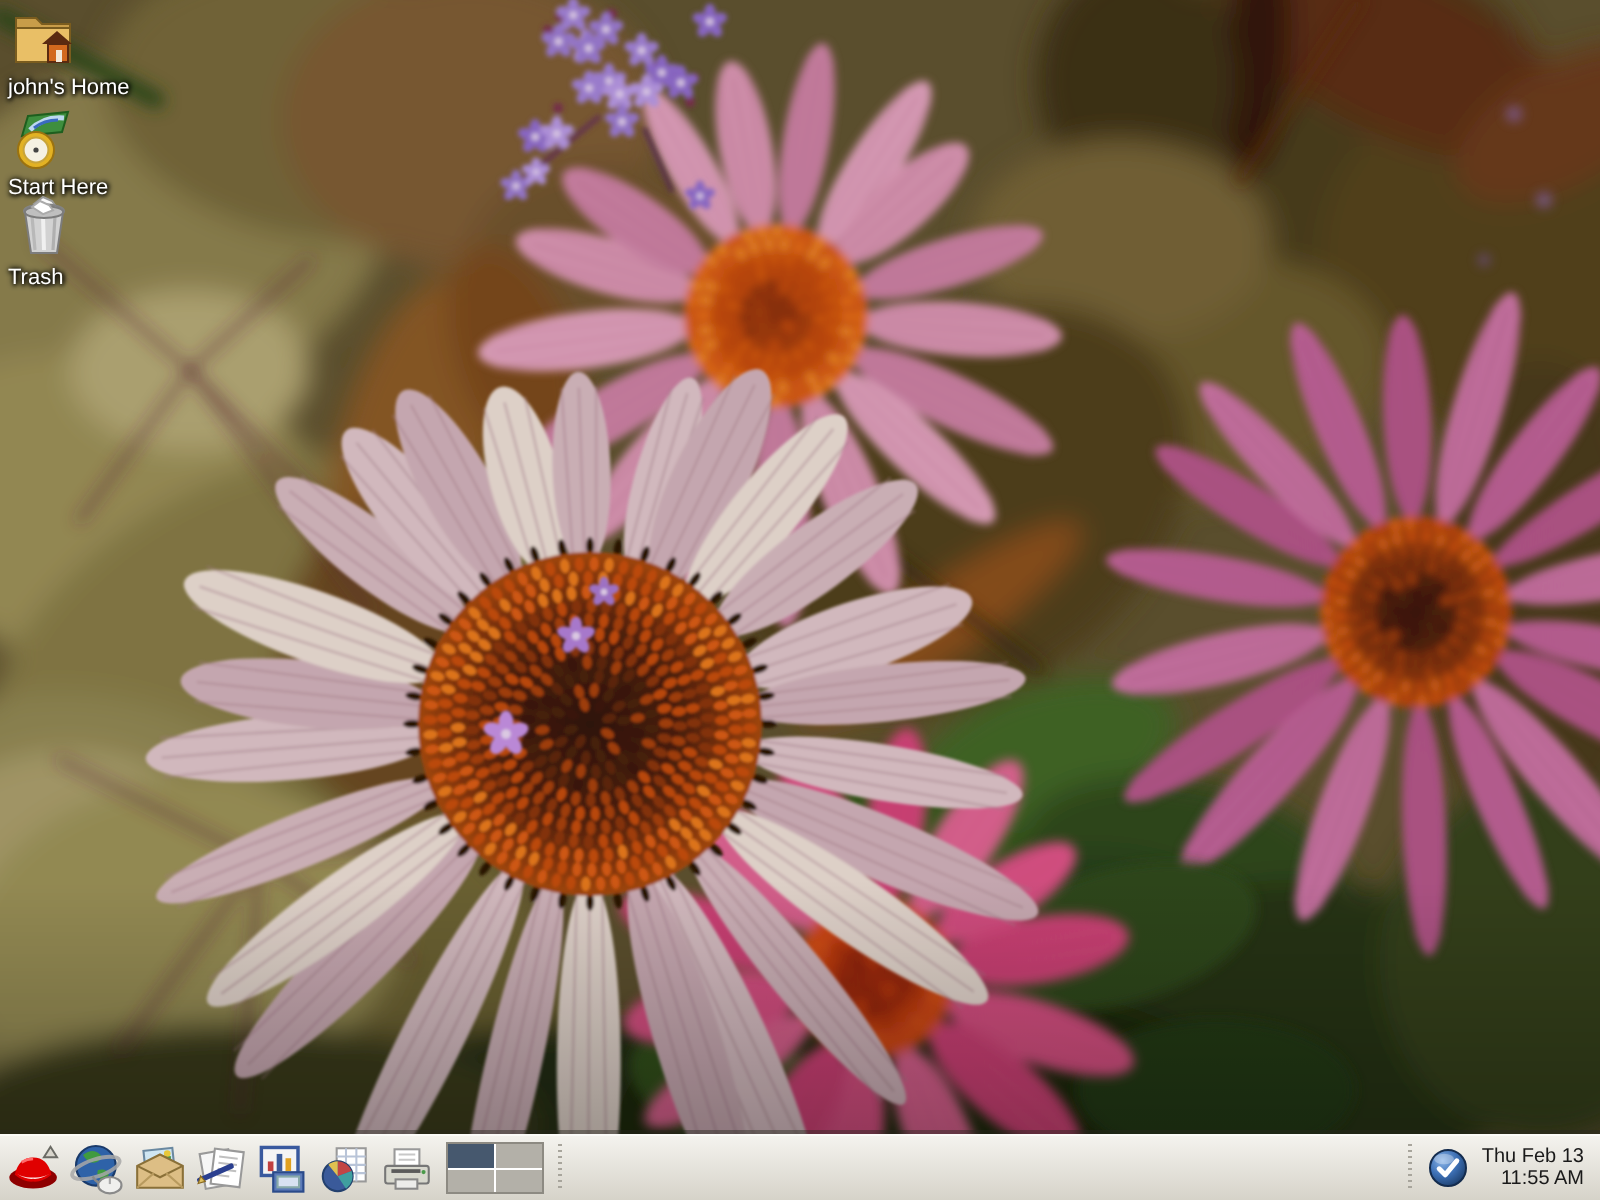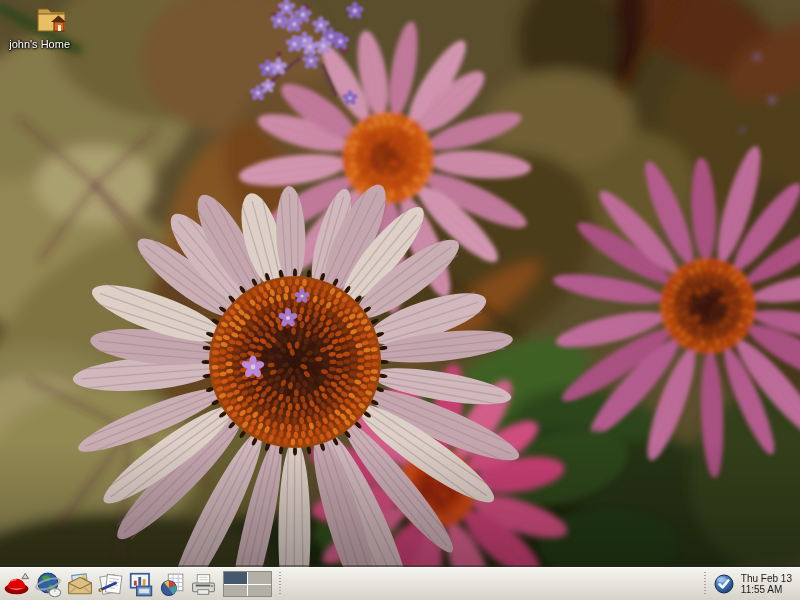--- a/index.html
+++ b/index.html
@@ -3,21 +3,21 @@
 <meta charset="utf-8">
 <style>
   html,body{margin:0;padding:0;background:#000;}
   .desktop{position:relative;width:800px;height:600px;overflow:hidden;
     font-family:"Liberation Sans",sans-serif;}
   #wallpaper{position:absolute;inset:0;}
   #wallpaper svg{display:block;}
 
   
   .dicon{position:absolute;left:4px;width:66px;display:flex;flex-direction:column;
-    align-items:flex-end;cursor:default;}
+    align-items:flex-start;cursor:default;}
   .dicon svg{display:block;}
   .dlabel{margin-top:2px;font-size:11px;color:#fff;white-space:nowrap;
     text-shadow:0 1px 2px #000,1px 0 2px #000,0 0 3px #000;}
 
   
   .panel{position:absolute;left:0;right:0;bottom:0;height:32px;
     background:linear-gradient(#f4f3ee,#d6d3c9);
     border-top:1px solid #fbfbf8;box-shadow:0 -2px 0 rgba(40,40,30,.45);
     display:flex;align-items:center;padding:0 3px;gap:1px;z-index:5;}
   .launcher{width:30px;height:29px;background:none;border:none;padding:1px;
@@ -25,21 +25,21 @@
   .ws{width:49px;height:26px;margin:0 3px;background:#fff;
     border:1px solid #8d8a82;display:grid;grid-template-columns:1fr 1fr;
     grid-template-rows:1fr 1fr;gap:1px;padding:0;box-sizing:border-box;cursor:pointer;}
   .ws .cell{width:100%;height:100%;}
   .grip{width:6px;height:24px;margin:0 2px;
     background:repeating-linear-gradient(180deg,#a8a59c 0 1px,transparent 1px 3px);
     background-size:2px 100%;background-position:1px 0,4px 0;background-repeat:repeat-y;
     cursor:grab;}
   .spacer{flex:1;}
   .tray{background:none;border:none;padding:0 2px;display:flex;align-items:center;cursor:pointer;}
-  .clock{font-size:10px;line-height:11.5px;color:#1a1a1a;text-align:left;
+  .clock{font-size:10px;line-height:11.5px;color:#1a1a1a;text-align:right;
     padding:0 5px 0 4px;white-space:nowrap;cursor:default;}
   .clock span{display:block;}
 </style>
 </head>
 <body>
 
 <div class="desktop">
   <div id="wallpaper">
       <svg width="800" height="600" viewBox="0 0 800 600">
         <defs>
@@ -1592,21 +1592,47 @@
     <svg width="36" height="34" viewBox="0 0 36 34">
       <path d="M4 7 h10 l3 3 h14 v19 H4 Z" fill="#c89d49" stroke="#7a5c1e"></path>
       <path d="M4 12 h27 v17 H4 Z" fill="#e9bf66" stroke="#7a5c1e"></path>
       <path d="M17 20 l7.5-6.5 7.5 6.5 z" fill="#5a2a10"></path>
       <rect x="20" y="20" width="10" height="9" fill="#d2691e" stroke="#5a2a10"></rect>
       <rect x="24" y="23" width="3" height="6" fill="#f2e8d8"></rect>
     </svg>
     <span class="dlabel">john's Home</span>
   </div>
 
-
+  <div class="dicon" style="top:54px">
+    <svg width="36" height="32" viewBox="0 0 36 32">
+      <path d="M10 4 L30 2 L27 12 L7 14 Z" fill="#3e8e3e" stroke="#1e5e1e"></path>
+      <path d="M11 11 Q18 4 28 5" stroke="#bcd8ef" stroke-width="2.5" fill="none"></path>
+      <path d="M13 10 Q18 6 25 6" stroke="#3a6ac0" stroke-width="1.5" fill="none"></path>
+      <circle cx="14" cy="21" r="9" fill="#e2b224" stroke="#9a7210"></circle>
+      <circle cx="14" cy="21" r="6.2" fill="#f5f1e3" stroke="#c8a43a"></circle>
+      <path d="M14 21 L9.5 16.5 L13 20 Z" fill="#c02020"></path>
+      <path d="M14 21 L18.5 25.5 L15 22 Z" fill="#9a9a9a"></path>
+      <circle cx="14" cy="21" r="1.3" fill="#444"></circle>
+    </svg>
+    <span class="dlabel">Start Here</span>
+  </div>
+
+  <div class="dicon" style="top:95px">
+    <svg width="36" height="36" viewBox="0 0 36 36">
+      <path d="M13 7 l4.5-3.5 4.5 2 2.5 3.5 -6 2.5 z" fill="#fbfbfb" stroke="#9a9a9a"></path>
+      <ellipse cx="18" cy="10.5" rx="10" ry="3.4" fill="#e2e2e2" stroke="#838383"></ellipse>
+      <path d="M8.5 11 L11.5 31.5 H24.5 L27.5 11" fill="#d2d2d2" stroke="#7c7c7c"></path>
+      <path d="M12 13 L13.5 30" stroke="#b8b8b8" stroke-width="1.6"></path>
+      <path d="M17.5 13 L18 30" stroke="#f0f0f0" stroke-width="2"></path>
+      <path d="M23.5 13 L22.5 30" stroke="#b0b0b0" stroke-width="1.6"></path>
+      <ellipse cx="18" cy="11" rx="9.6" ry="3" fill="#bfbfbf" stroke="#7c7c7c"></ellipse>
+      <path d="M12 8.5 l4-3 4.5 2 2 2.6 -5 2 z" fill="#ffffff" stroke="#ababab"></path>
+    </svg>
+    <span class="dlabel">Trash</span>
+  </div>
 
   <div class="panel">
 
     <button class="launcher">
       <svg width="29" height="27" viewBox="0 0 29 27">
         <path d="M22 2 l3.4 5.4 h-6.8 z" fill="#d8d5cc" stroke="#6a6a64" stroke-width="1"></path>
         <ellipse cx="13" cy="18" rx="12.3" ry="5.6" fill="#8e0000"></ellipse>
         <path d="M3.5 16.5 Q5.5 7.5 13 7.5 Q20.5 7.5 22.5 16.5 Q17.5 20.5 13 20 Q8.5 20.5 3.5 16.5Z" fill="#e00000"></path>
         <path d="M4.5 16 Q9 19 13 18.6 Q17 19 21.5 16 Q17.5 18.3 13 17.9 Q8.5 18.3 4.5 16Z" fill="#ffffff" opacity="0.9"></path>
         <path d="M7 10 Q10 8.3 13 8.3" stroke="#ff6a6a" stroke-width="1.4" fill="none"></path>

